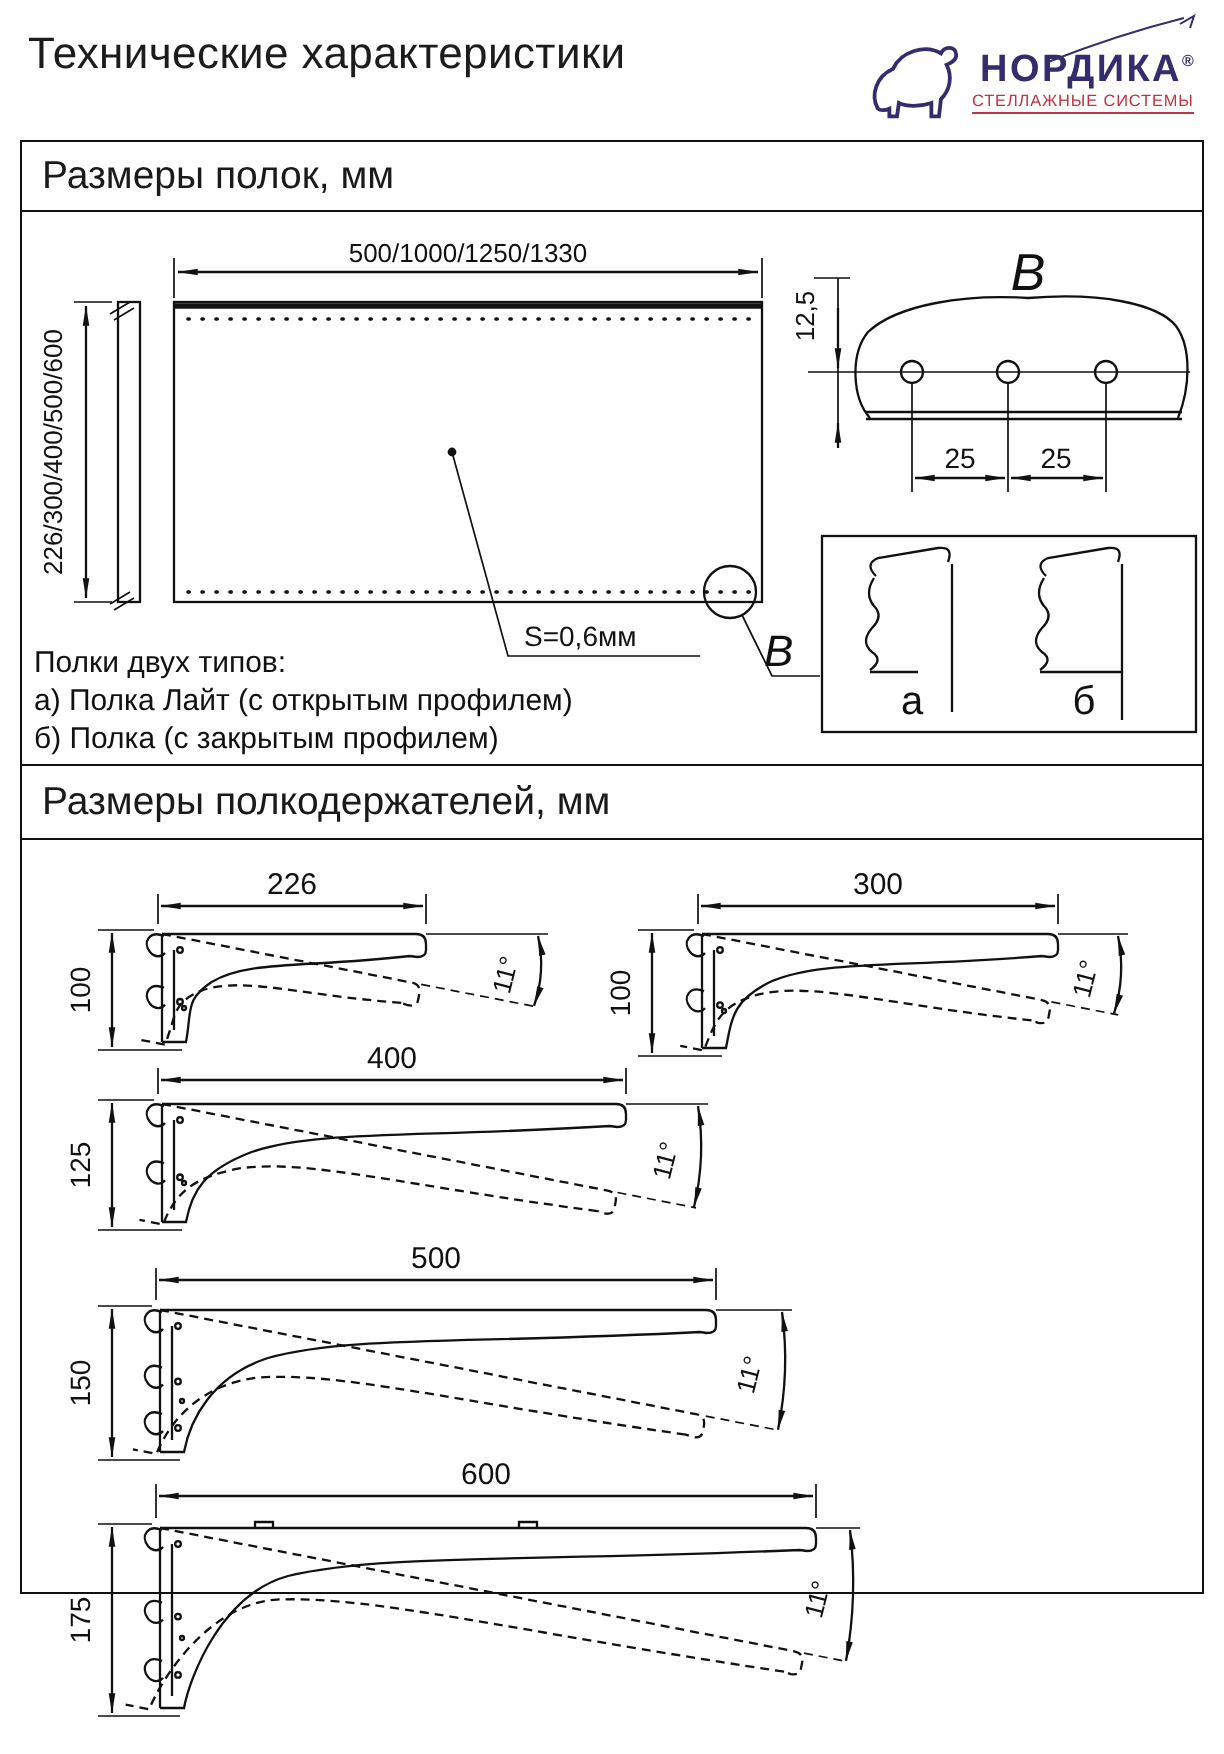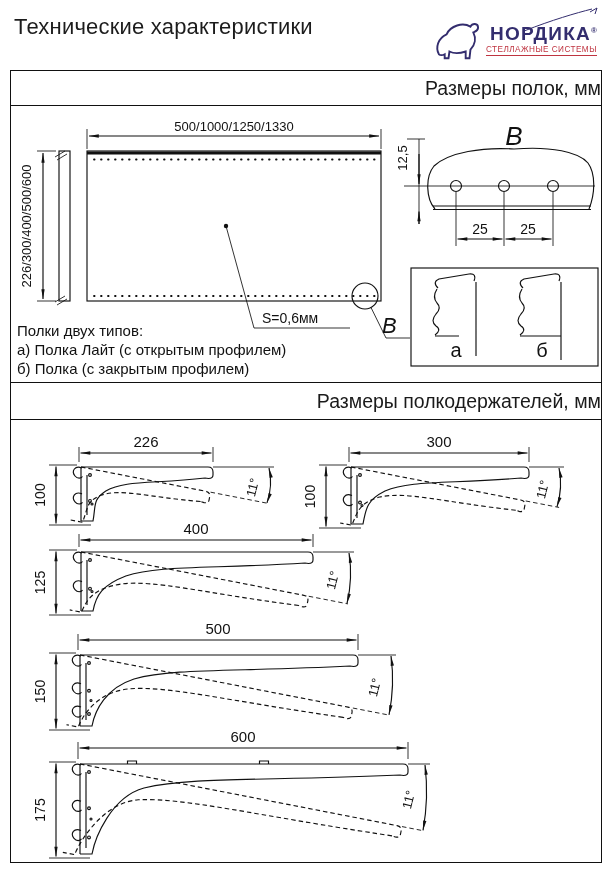--- a/index.html
+++ b/index.html
@@ -7,23 +7,23 @@
   .page-title{position:absolute;left:14px;top:14px;margin:0;font-size:22px;font-weight:400;letter-spacing:.2px;color:#1c1c1c;}
   
   .logo{position:absolute;right:8px;top:6px;width:170px;height:58px;text-align:right;}
   .bear{position:absolute;left:0;top:14px;}
   .swoosh{position:absolute;right:0;top:0;}
   .logo-text{position:absolute;left:52px;top:15px;}
   .brand{font-size:19px;font-weight:700;color:#332d6e;letter-spacing:1.2px;line-height:20px;white-space:nowrap;}
   .reg{font-size:8px;vertical-align:super;letter-spacing:0;}
   .tagline{font-size:8.2px;font-weight:400;color:#bf3440;letter-spacing:.45px;border-bottom:1.2px solid #bf3440;padding-bottom:1px;margin-top:1px;width:max-content;white-space:nowrap;}
   
-  .panel{position:absolute;left:10px;width:592px;border:1.6px solid #111;background:#fff;box-sizing:border-box;text-align:right;}
+  .panel{position:absolute;left:10px;width:592px;border:1.6px solid #111;background:#fff;box-sizing:border-box;}
   #panel-shelves{top:70px;height:313px;}
-  #panel-brackets{top:382px;height:481px;}
+  #panel-brackets{top:382px;height:415px;}
   .panel-header{height:35px;line-height:34px;padding-left:10px;font-size:19.5px;border-bottom:1.6px solid #111;box-sizing:border-box;white-space:nowrap;}
   #panel-brackets .panel-header{height:37px;line-height:36px;}
   svg{display:block;}
   
   .ln{stroke:#111;stroke-width:1.15;fill:none;}
   .thin{stroke-width:.85;}
   .thick{stroke-width:2.8;}
   .dash{stroke-dasharray:4.5 3;}
   .dots{stroke:#111;stroke-width:1.8;stroke-dasharray:.6 6.4;stroke-linecap:round;fill:none;}
   text{fill:#111;font-family:"Liberation Sans",sans-serif;}

